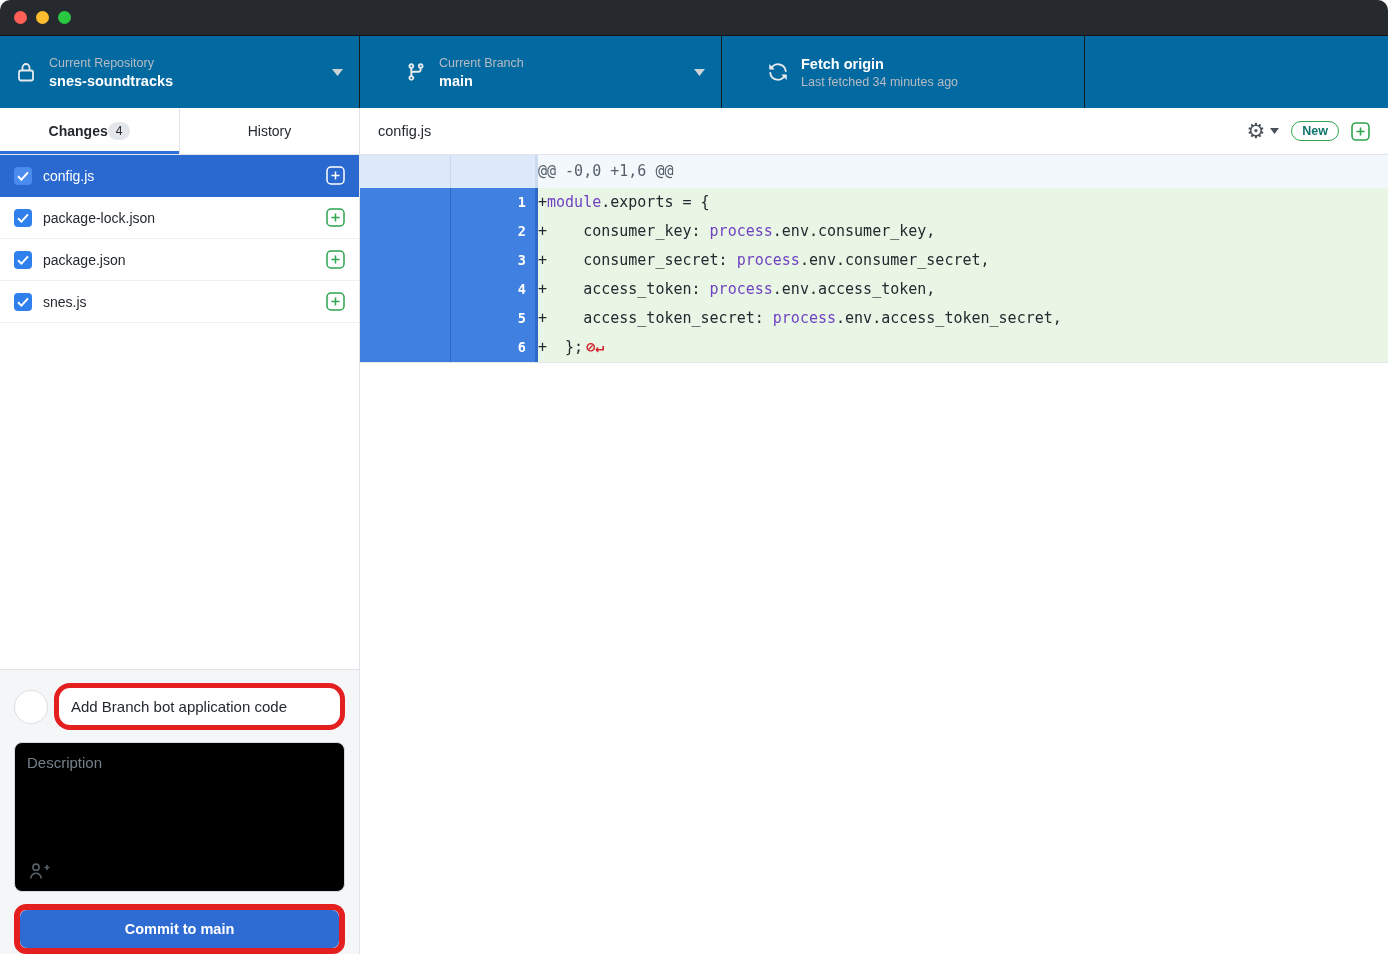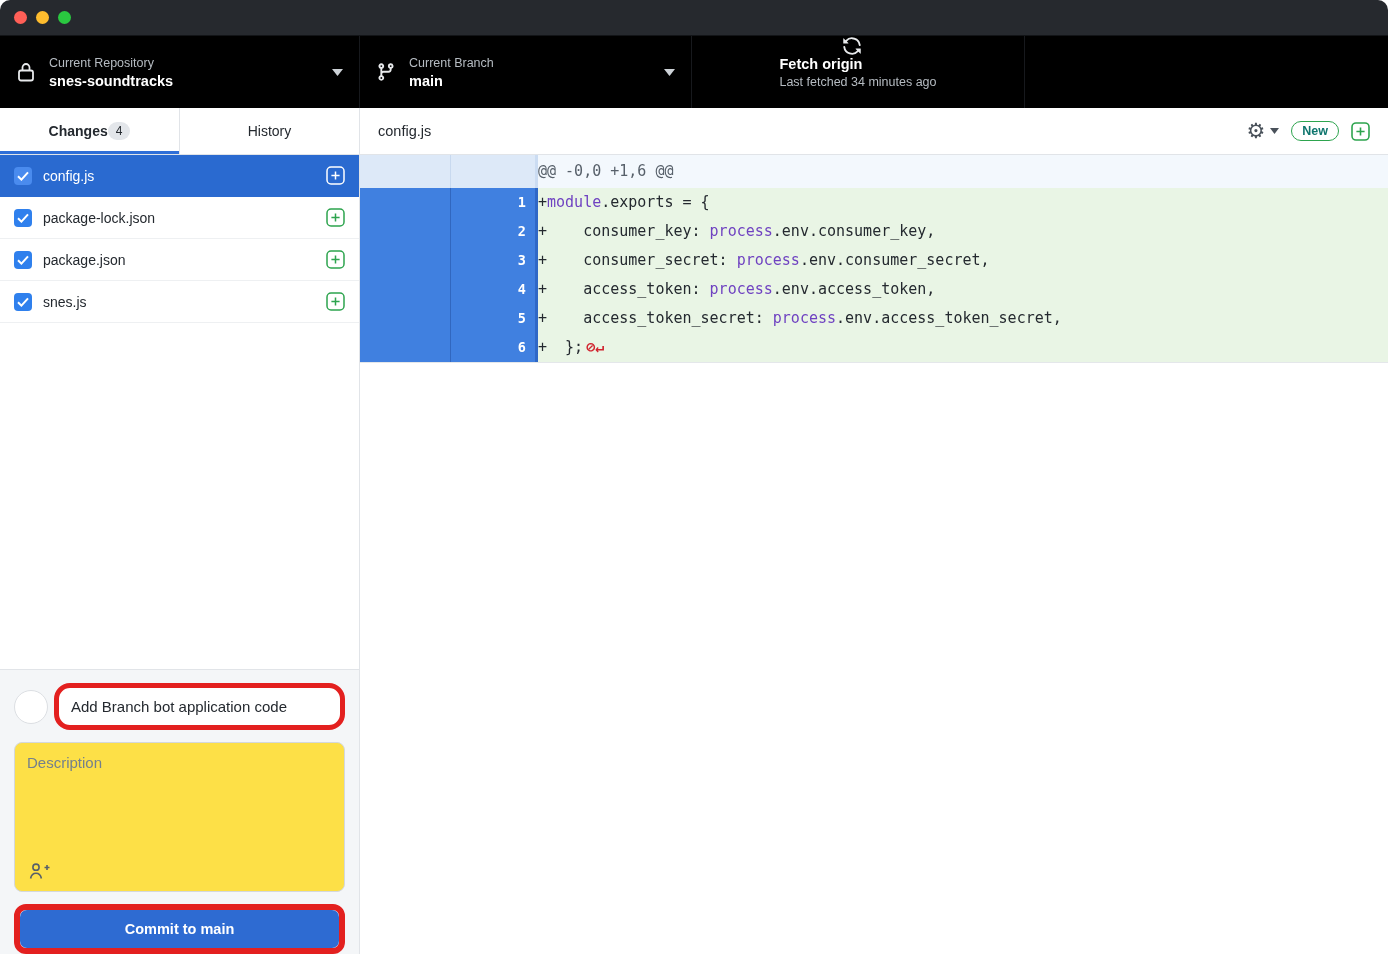--- a/index.html
+++ b/index.html
@@ -7,24 +7,24 @@
   .window { width:1388px; height:954px; display:flex; flex-direction:column;
             border-radius:10px 10px 0 0; overflow:hidden; background:#fff; }
 
   
   .titlebar { height:36px; background:#26292e; border-bottom:1px solid #121417;
               display:flex; align-items:center; padding-left:14px; gap:9px; flex:none; }
   .tl-dot { width:13px; height:13px; border-radius:50%; }
   .tl-red { background:#ff5f57; } .tl-yellow { background:#febc2e; } .tl-green { background:#2ac840; }
 
   
-  .toolbar { height:72px; background:#000000; display:flex; flex:none; color:#fff; }
+  .toolbar { height:72px; background:#0369a1; display:flex; flex:none; color:#fff;gap:30px; }
   .tool-section { display:flex; align-items:center; padding:0 16px;
                   border-right:1px solid #17191d; cursor:pointer; }
-  .ts-repo { width:360px; } .ts-branch { width:332px; } .ts-fetch { width:333px;flex-direction:column; }
+  .ts-repo { width:360px; } .ts-branch { width:332px; } .ts-fetch { width:333px; }
   .tool-icon { margin-right:13px; display:flex; flex:none; }
   .tool-text { display:flex; flex-direction:column; gap:3px; }
   .tool-label { font-size:12.5px; color:#b6bcc2; }
   .tool-value { font-size:14.5px; font-weight:700; color:#fff; }
   .tool-caret { margin-left:auto; display:flex; }
 
   
   .main { flex:1; display:flex; min-height:0; }
 
   
@@ -60,21 +60,21 @@
 
   
   .commit-area { flex:none; background:#f4f6f8; border-top:1px solid #e1e4e8;
                  padding:13px 14px 0 14px; }
   .summary-row { display:flex; align-items:center; gap:6px; }
   .avatar { width:34px; height:34px; border-radius:50%; background:#fff;
             border:1px solid #dcdfe3; flex:none; }
   .summary-anno { flex:1; border:5px solid #e3201f; border-radius:16px; background:#fff;
                   height:47px; display:flex; align-items:center; padding:0 12px; }
   .summary-text { font-size:15px; color:#24292f; white-space:nowrap; }
-  .desc-box { margin-top:12px; height:150px; background:#fde047; border:1px solid #d4d8dc;
+  .desc-box { margin-top:12px; height:150px; background:#000000; border:1px solid #d4d8dc;
               border-radius:8px; position:relative; padding:11px 12px; cursor:text; }
   .desc-placeholder { font-size:15px; color:#74808c; }
   .person-icon { position:absolute; left:13px; bottom:10px; display:flex; }
   .btn-anno { margin-top:12px; border:6px solid #e3201f; border-radius:12px; }
   .commit-btn { height:38px; width:100%; background:#2e6bd2; border-radius:7px;
                 display:flex; align-items:center; justify-content:center; gap:4px;
                 color:#fff; font-size:14.5px; font-weight:600; cursor:pointer; border:none; }
   .commit-btn .branch-bold { font-weight:800; }
 
   

